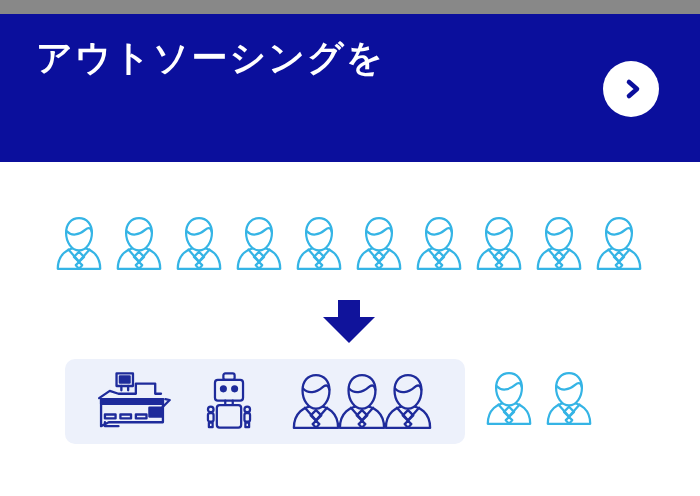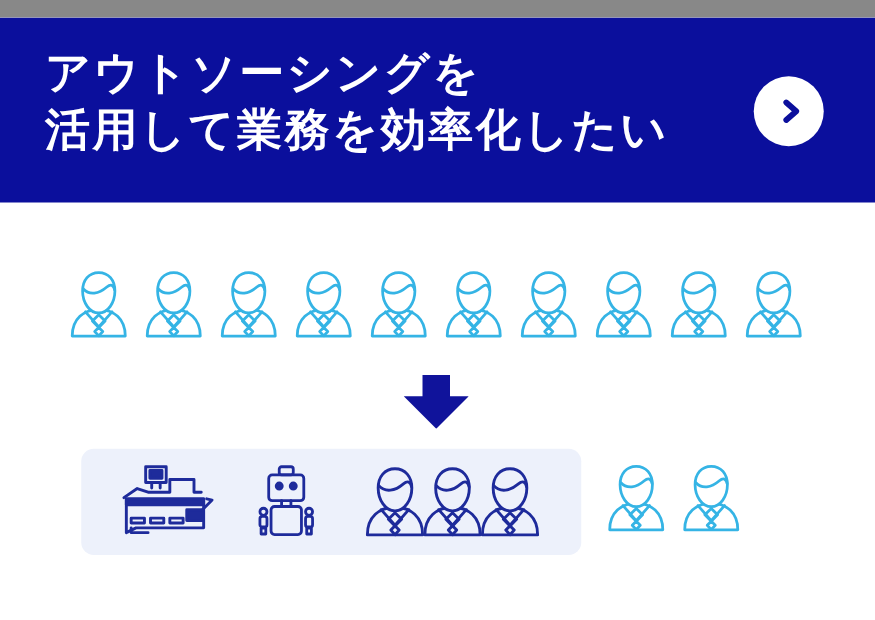--- a/index.html
+++ b/index.html
@@ -52,21 +52,21 @@
         <path d="M26 39.5 L31.5 45 L26 50.5 L20.5 45 Z"></path>
         <path d="M26 50.5 L29.5 54 L26 57.8 L22.5 54 Z"></path>
       </g>
     </symbol>
   </defs>
 </svg>
 
 <div class="stage">
 
   <header class="banner">
-    <h2><span>アウトソーシングを</span><br><span>活用して業務を効率化したい</span></h2>
+    <h2><span>アウトソーシングを</span><br></h2>
     <div class="cta">
       <svg width="22" height="22" viewBox="0 0 22 22">
         <path d="M7 4 L15 11 L7 18" fill="none" stroke="var(--banner-bg)" stroke-width="4.6" stroke-linecap="round" stroke-linejoin="round"></path>
       </svg>
     </div>
   </header>
 
   <div class="workers">
     <svg class="person-teal" viewBox="0 0 52 60">
         <use href="#icon-person"></use>

